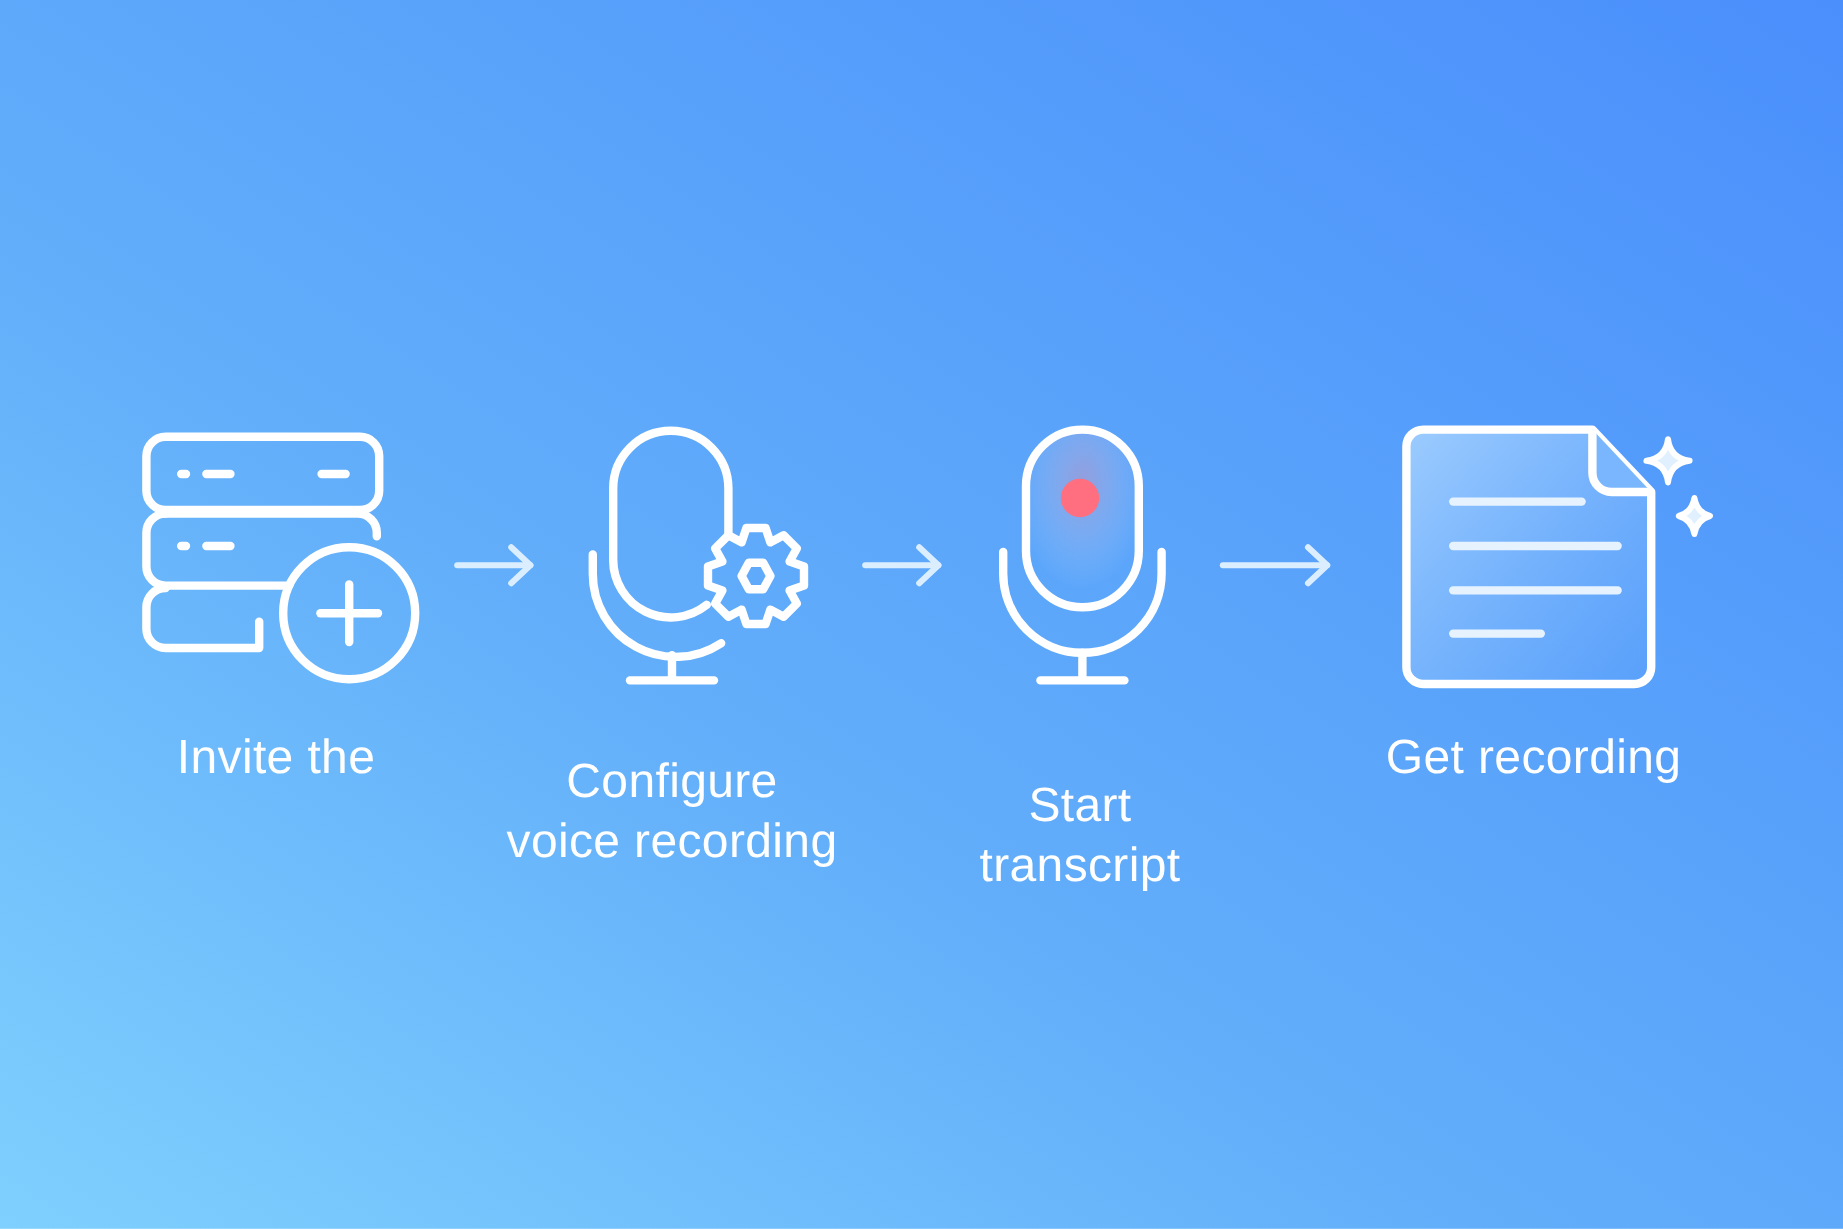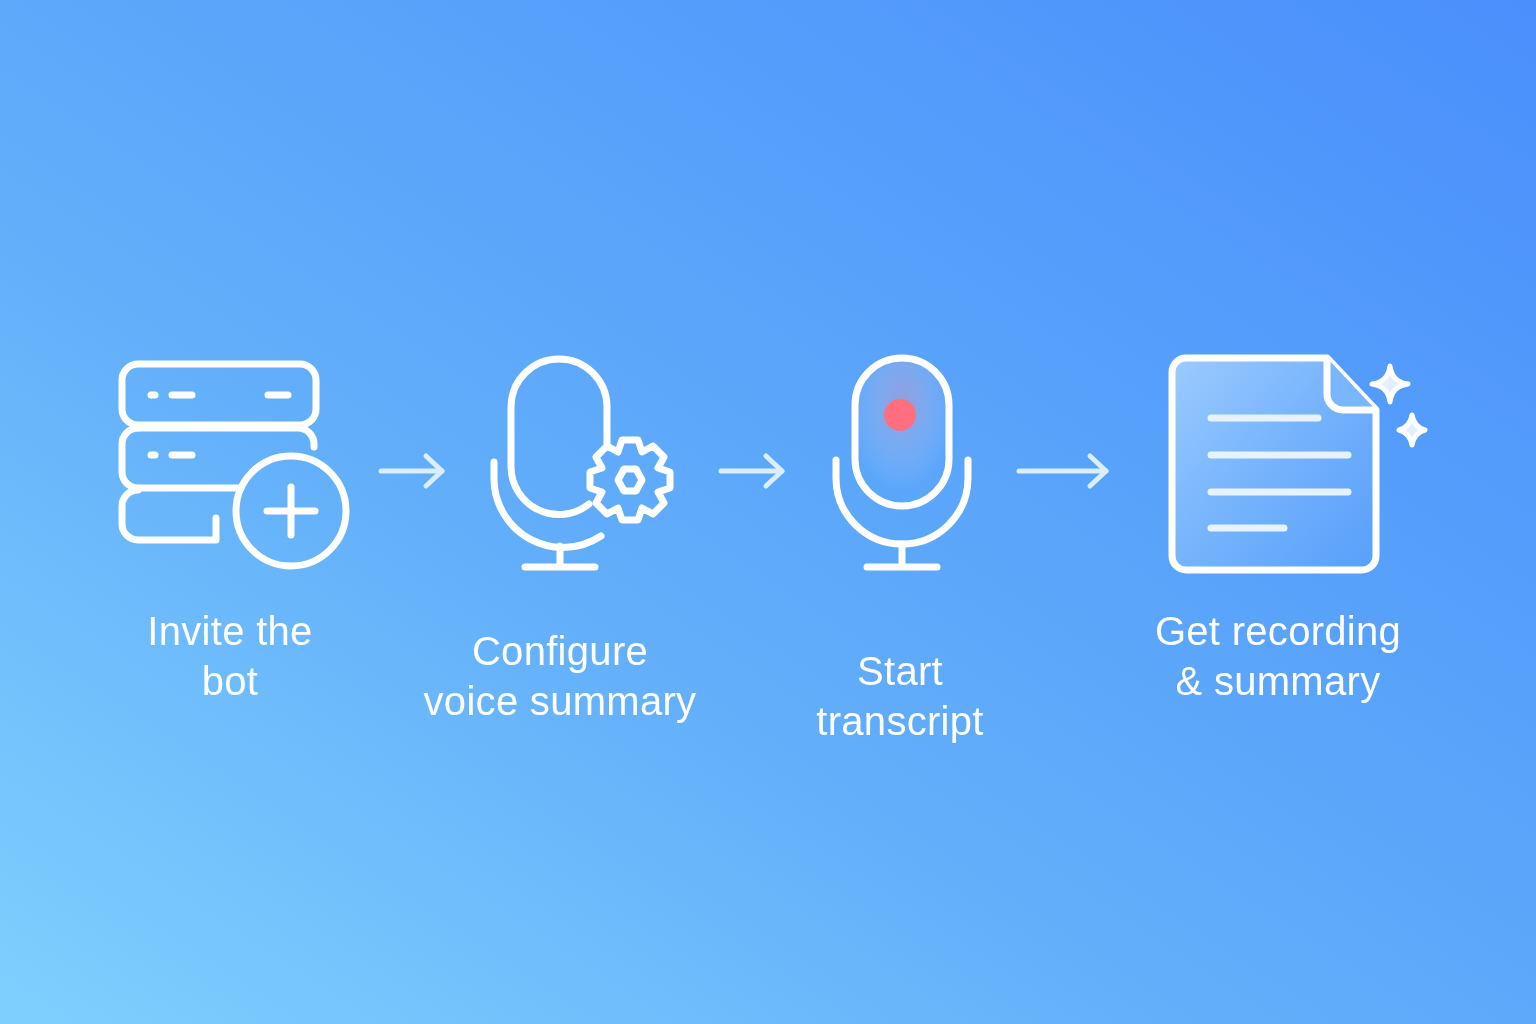--- a/index.html
+++ b/index.html
@@ -140,31 +140,29 @@
         <line x1="43" y1="174" x2="116" y2="174"></line>
       </g>
 
       <path d="M222 12 Q224 28 240 30 Q224 32 222 48 Q220 32 204 30 Q220 28 222 12 Z" fill="#e0f0ff" stroke="#ffffff" stroke-width="5" stroke-linejoin="round"></path>
       <path d="M244 61 Q246 73 257 76 Q246 79 244 91 Q242 79 231 76 Q242 73 244 61 Z" fill="#e0f0ff" stroke="#ffffff" stroke-width="5" stroke-linejoin="round"></path>
     </svg>
   </div>
 
   <div class="label" style="left:110px; top:606px; width:240px;">
     <span>Invite the</span>
-    <span>bot</span>
   </div>
 
   <div class="label" style="left:410px; top:626px; width:300px;">
     <span>Configure</span>
-    <span>voice summary</span>
+    <span>voice recording</span>
   </div>
 
   <div class="label" style="left:780px; top:606px; width:240px;margin-top:40px;">
     <span>Start</span>
     <span>transcript</span>
   </div>
 
   <div class="label" style="left:1128px; top:606px; width:300px;">
     <span>Get recording</span>
-    <span>&amp; summary</span>
   </div>
 
 </div>
 
 </body></html>

